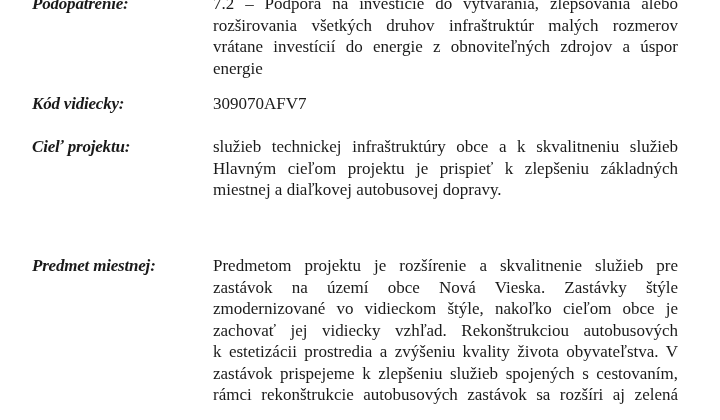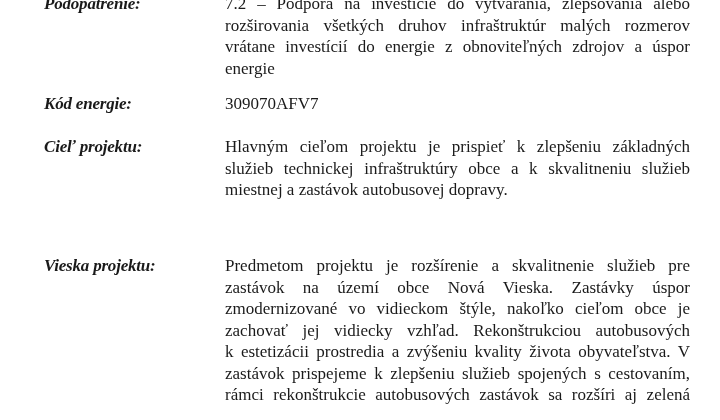--- a/index.html
+++ b/index.html
@@ -10,21 +10,21 @@
     body {
       width: 720px;
       height: 420px;
       overflow: hidden;
       position: relative;
       font-family: "Liberation Serif", "DejaVu Serif", serif;
       color: #1a1a1a;
     }
     .page {
       position: absolute;
-      left: 12px;
+      left: 0;
       top: 0;
       width: 642px;
       height: 420px;
     }
     .row {
       position: absolute;
       left: 0;
       width: 720px;
     }
     .label {
@@ -67,40 +67,40 @@
     <div class="label">Podopatrenie:</div>
     <div class="value">
       <span class="line">7.2 – Podpora na investície do vytvárania, zlepšovania alebo</span>
       <span class="line">rozširovania všetkých druhov infraštruktúr malých rozmerov</span>
       <span class="line">vrátane investícií do energie z obnoviteľných zdrojov a úspor</span>
       <span class="line last">energie</span>
     </div>
   </div>
 
   <div class="row" style="top:93px;">
-    <div class="label">Kód energie:</div>
+    <div class="label">Kód vidiecky:</div>
     <div class="value">
       <span class="line last">309070AFV7</span>
     </div>
   </div>
 
   <div class="row" style="top:136px;">
     <div class="label">Cieľ projektu:</div>
     <div class="value">
+      <span class="line">služieb technickej infraštruktúry obce a k skvalitneniu služieb</span>
       <span class="line">Hlavným cieľom projektu je prispieť k zlepšeniu základných</span>
-      <span class="line">služieb technickej infraštruktúry obce a k skvalitneniu služieb</span>
-      <span class="line last">miestnej a zastávok autobusovej dopravy.</span>
+      <span class="line last">miestnej a diaľkovej autobusovej dopravy.</span>
     </div>
   </div>
 
   <div class="row" style="top:255px;">
-    <div class="label">Vieska projektu:</div>
+    <div class="label">Predmet miestnej:</div>
     <div class="value">
       <span class="line">Predmetom projektu je rozšírenie a skvalitnenie služieb pre</span>
-      <span class="line">zastávok na území obce Nová Vieska. Zastávky úspor</span>
+      <span class="line">zastávok na území obce Nová Vieska. Zastávky štýle</span>
       <span class="line">zmodernizované vo vidieckom štýle, nakoľko cieľom obce je</span>
       <span class="line">zachovať jej vidiecky vzhľad. Rekonštrukciou autobusových</span>
       <span class="line">k estetizácii prostredia a zvýšeniu kvality života obyvateľstva. V</span>
       <span class="line">zastávok prispejeme k zlepšeniu služieb spojených s cestovaním,</span>
       <span class="line">rámci rekonštrukcie autobusových zastávok sa rozšíri aj zelená</span>
     </div>
   </div>
 
 </div>
 

